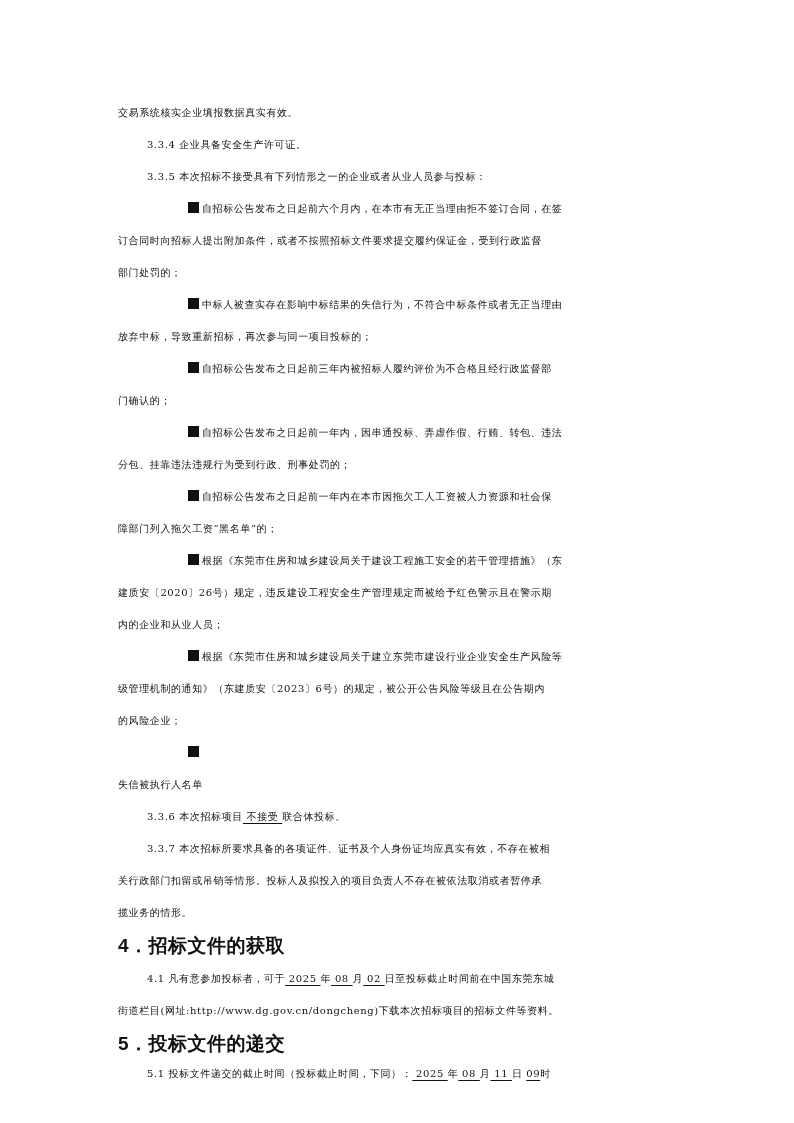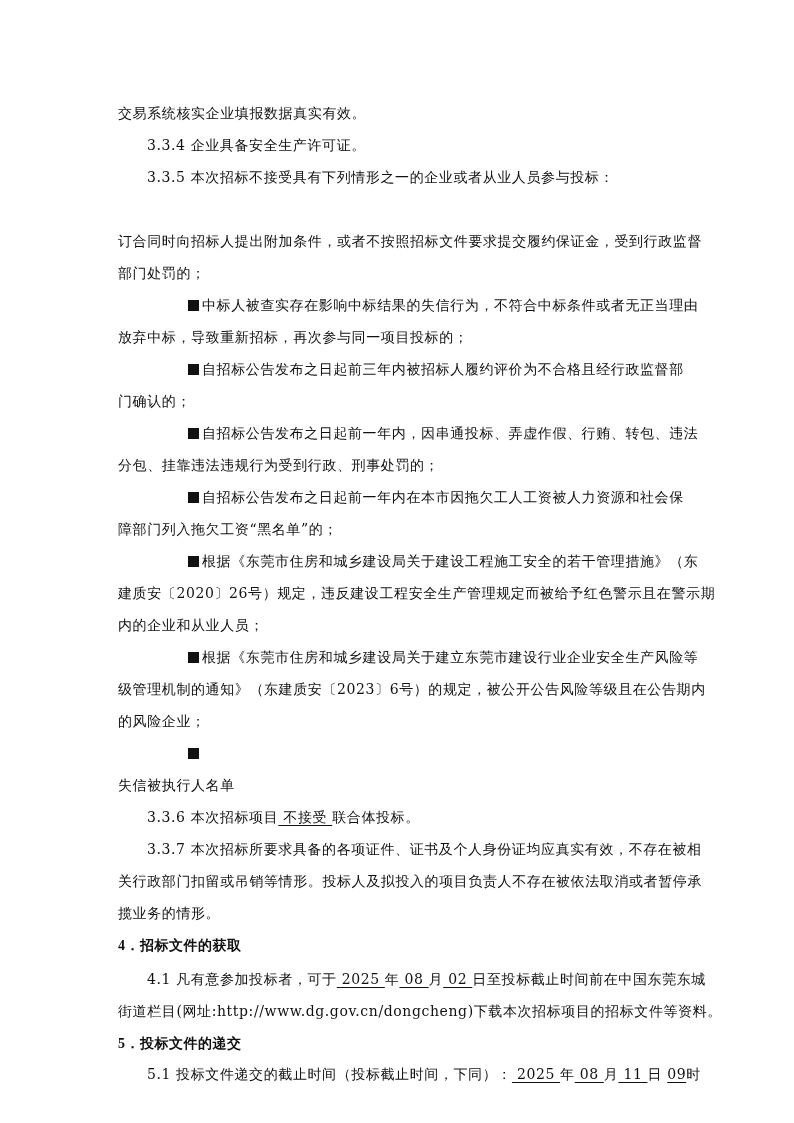--- a/index.html
+++ b/index.html
@@ -1,35 +1,36 @@
 <!DOCTYPE html>
 <html><head>
 <meta charset="utf-8">
 <style>
   html, body { margin: 0; padding: 0; background: #ffffff; }
   body { width: 794px; height: 1123px; position: relative; overflow: hidden;
          font-family: "DejaVu Serif", "Liberation Serif", serif; color: #111; }
   .page { position: absolute; left: 0; top: 0; width: 794px; height: 1123px; background: #fff; }
-  .line { position: absolute; left: 118px; width: 560px; font-size: 14px; line-height: 20px;
+  .line { position: absolute; left: 118px; width: 560px; font-size: 10px; line-height: 20px;
           white-space: nowrap; letter-spacing: 0.6px; }
   .ind1 { left: 147px; }
   .ind2 { left: 188px; }
-  .heading { font-family: Liberation Serif, serif; font-weight: bold; font-size: 14px; letter-spacing: 0.5px; }
+  .heading { font-family: Liberation Sans, sans-serif; font-weight: bold; font-size: 19px; letter-spacing: 0.5px; }
   .u { text-decoration: underline; text-underline-offset: 3px; text-align: right; }
   .bullet { display: inline-block; width: 11px; height: 11px; background: #111; margin-right: 3px; vertical-align: -1px; }
 </style>
 </head>
 <body>
 
 <div class="page">
 
   <div class="line" style="top:103px">交易系统核实企业填报数据真实有效。</div>
   <div class="line ind1" style="top:135px">3.3.4 企业具备安全生产许可证。</div>
   <div class="line ind1" style="top:167px">3.3.5 本次招标不接受具有下列情形之一的企业或者从业人员参与投标：</div>
 
+  <div class="line ind2" style="top:199px"><span class="bullet"></span><span>自招标公告发布之日起前六个月内，在本市有无正当理由拒不签订合同，在签</span></div>
   <div class="line" style="top:263px">部门处罚的；</div>
   <div class="line" style="top:231px">订合同时向招标人提出附加条件，或者不按照招标文件要求提交履约保证金，受到行政监督</div>
 
   <div class="line ind2" style="top:295px"><span class="bullet"></span><span>中标人被查实存在影响中标结果的失信行为，不符合中标条件或者无正当理由</span></div>
   <div class="line ind2" style="top:359px"><span class="bullet"></span><span>自招标公告发布之日起前三年内被招标人履约评价为不合格且经行政监督部</span></div>
 
   <div class="line" style="top:327px">放弃中标，导致重新招标，再次参与同一项目投标的；</div>
   <div class="line" style="top:391px">门确认的；</div>
 
   <div class="line ind2" style="top:423px"><span class="bullet"></span><span>自招标公告发布之日起前一年内，因串通投标、弄虚作假、行贿、转包、违法</span></div>

